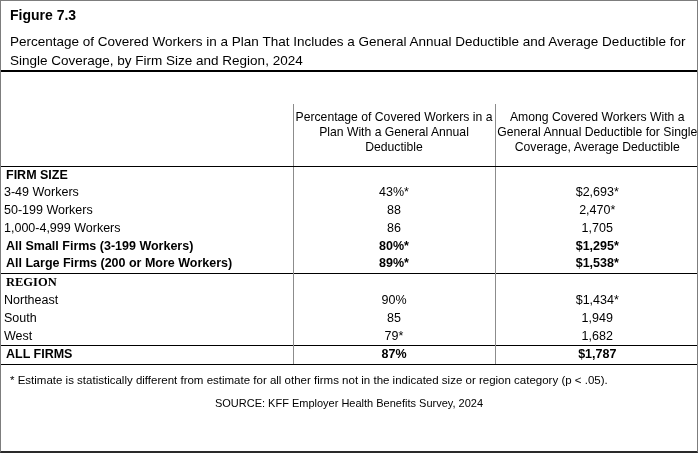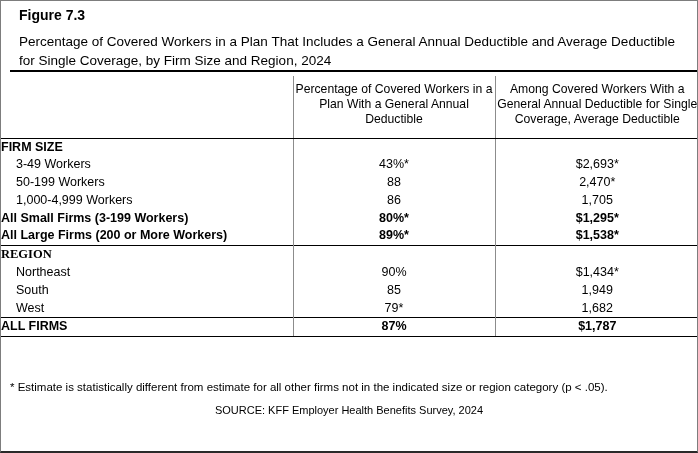--- a/index.html
+++ b/index.html
@@ -12,36 +12,35 @@
     background: #ffffff;
     border: 1px solid #7d7d7d;
     border-bottom: 2px solid #2a2a2a;
     overflow: hidden;
   }
 
   .title-block {
     height: 71px;
     padding: 6px 9px 0 9px;
     border-bottom: 2px solid #000;
-    margin-left: 9px;
   }
   .figure-label {
     font-size: 14px;
     font-weight: bold;
     line-height: 17px;
     margin-bottom: 8px;
   }
   .figure-title {
     font-size: 13.5px;
     font-weight: normal;
     line-height: 19px;
   }
 
   table.data-table {
-    margin-top: 4px;
+    margin-top: 32px;
     width: 100%;
     border-collapse: collapse;
     table-layout: fixed;
   }
   col.c1 { width: 292px; }
   col.c2 { width: 202px; }
   col.c3 { width: 204px; }
 
   thead th {
     height: 62px;
@@ -55,35 +54,35 @@
   }
   th.vc2, th.vc3, td.vc2, td.vc3 { border-left: 1px solid #8c8c8c; }
 
   tbody td {
     height: 17.8px;
     font-size: 12.5px;
     line-height: 17.8px;
     white-space: nowrap;
     overflow: hidden;
   }
-  td.label { text-align: left; }
-  td.label.indent { padding-left: 15px; }
+  td.label { text-align: left; padding-left: 5px; }
+  td.label.indent { padding-left: 3px; }
   td.val { text-align: center; }
 
   tr.section td { font-weight: bold; }
   tr.rule-top td { border-top: 1px solid #000; font-family: Liberation Serif, serif; }
   tr.bold td { font-weight: bold; }
   tr.total td {
     font-weight: bold;
     border-top: 1px solid #000;
     border-bottom: 1px solid #000;
   }
 
   .footnotes { padding: 9px 7px 0 7px; }
-  .note { font-size: 11.5px; line-height: 13px; margin-bottom: 10px; padding-left: 2px; margin-top: 35px; }
+  .note { font-size: 11.5px; line-height: 13px; margin-bottom: 10px; padding-left: 2px; }
   .source { font-size: 11px; line-height: 13px; text-align: center; }
 </style>
 </head>
 <body>
 
 <div class="figure">
 
   <div class="title-block">
     <div class="figure-label">Figure 7.3</div>
     <div class="figure-title">Percentage of Covered Workers in a Plan That Includes a General Annual Deductible and Average Deductible for Single Coverage, by Firm Size and Region, 2024</div>

